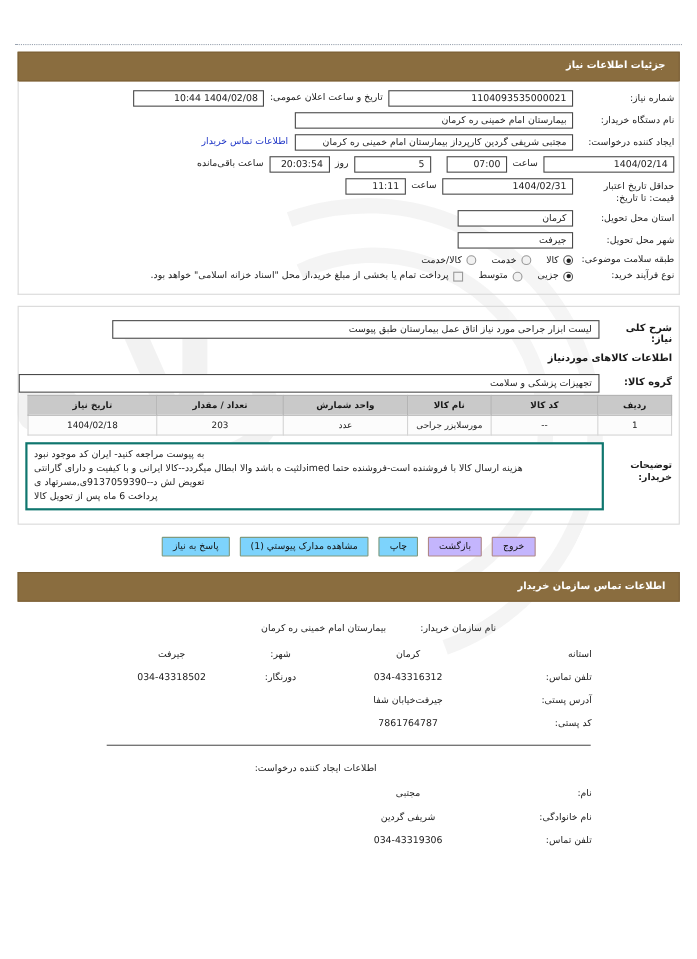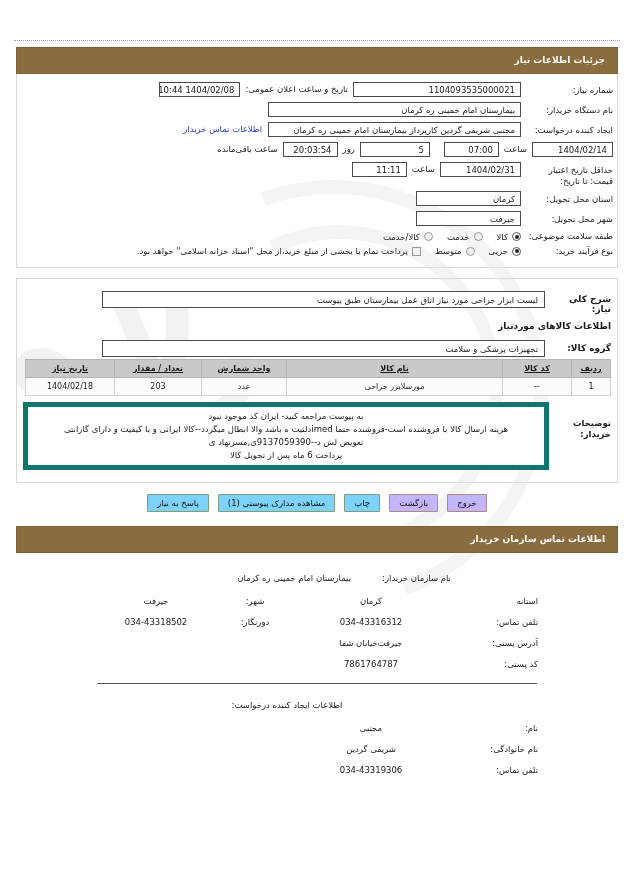--- a/index.html
+++ b/index.html
@@ -104,21 +104,21 @@
     padding: 0 5px;
     font-size: 8.5px;
     text-align: right;
     box-sizing: border-box;
     overflow: hidden;
     white-space: nowrap;
   }
   .w-need   { width: 168px; }
   .w-org    { width: 253px; }
   .w-creator{ width: 253px; }
-  .w-date   { width: 81px; }
+  .w-date   { width: 119px; }
   .w-time   { width: 55px; }
   .w-days   { width: 70px; }
   .w-remain { width: 55px; }
   .w-prov   { width: 105px; }
   .w-city   { width: 105px; }
 
   .inline-lbl {
     font-size: 8.5px;
     padding: 0 5px;
     line-height: 15px;
@@ -198,21 +198,21 @@
     height: 17px;
     line-height: 17px;
     padding: 0 6px;
     font-size: 8.5px;
     text-align: right;
     box-sizing: border-box;
     overflow: hidden;
     white-space: nowrap;
   }
   .w-sum { width: 443px; }
-  .w-grp { width: 443px; }
+  .w-grp { width: 528px; }
 
   .subhead {
     font-weight: bold;
     font-size: 9px;
     text-align: right;
     padding: 7px 0 5px 0;
     margin-right: 6px;
   }
 
   
@@ -221,25 +221,24 @@
     width: 586px;
     margin: 2px 6px 0 6px;
     font-size: 8px;
     background: #fff;
     direction: rtl;
   }
   table.goods th {
     background: #c9c9c9;
     border: 1px solid #b4b4b4;
     font-weight: bold;
-    padding: 4px 3px;
+    padding: 4px 17px;
     text-align: center;
     color: #1a1a1a;
     font-size: 8px;
-    text-decoration: underline;
   }
   table.goods td {
     border: 1px solid #d4d4d4;
     padding: 4px 3px;
     text-align: center;
     background: #fcfcfc;
     font-size: 8px;
   }
 
   
@@ -253,26 +252,26 @@
     font-size: 8.5px;
     width: 58px;
     min-width: 58px;
     text-align: right;
     padding-left: 4px;
     padding-top: 4px;
     line-height: 1.35;
     margin-top: 12px;
   }
   .notebox {
-    border: 5px solid #0f766e;
+    border: 2px solid #0f766e;
     background: #fff;
     flex: 1;
     min-height: 52px;
     padding: 3px 6px;
-    text-align: center;
+    text-align: left;
     font-size: 8.5px;
     line-height: 1.55;
     box-sizing: border-box;
   }
   .notebox div { white-space: nowrap; overflow: hidden; }
 
   
   .btnbar {
     display: flex;
     justify-content: center;

